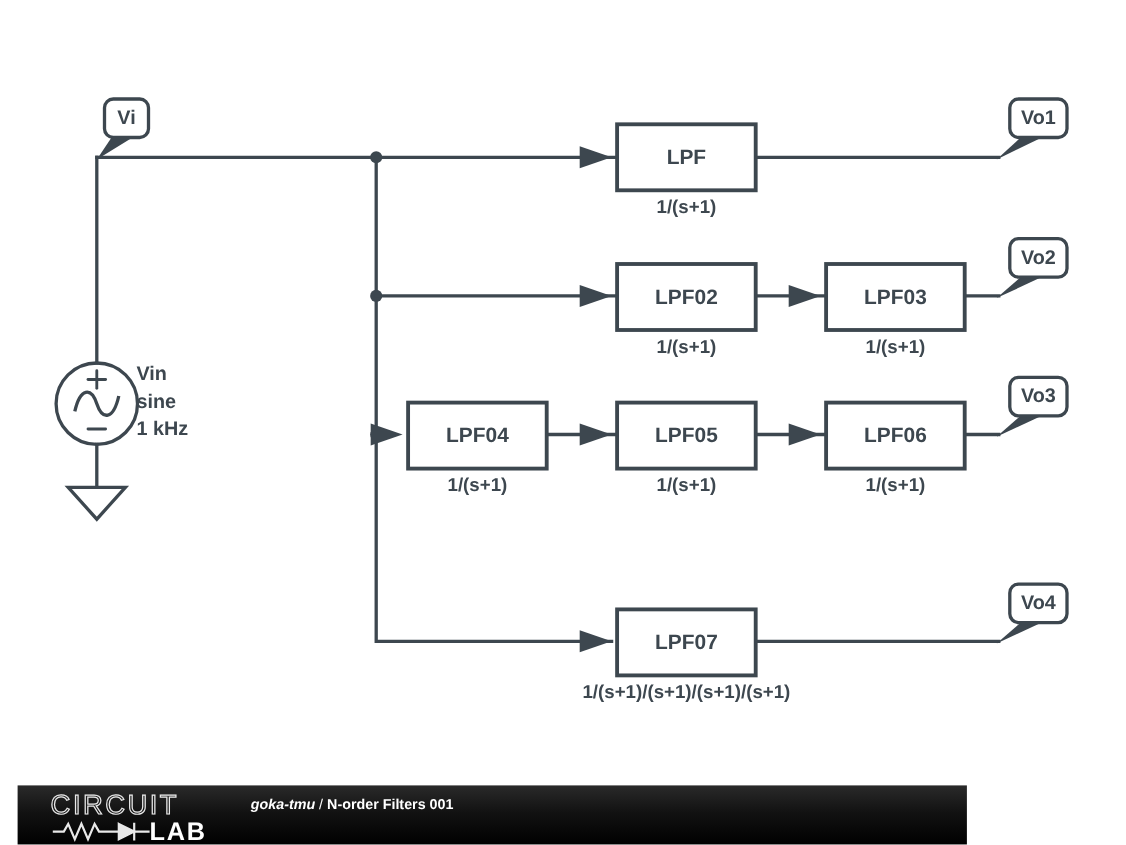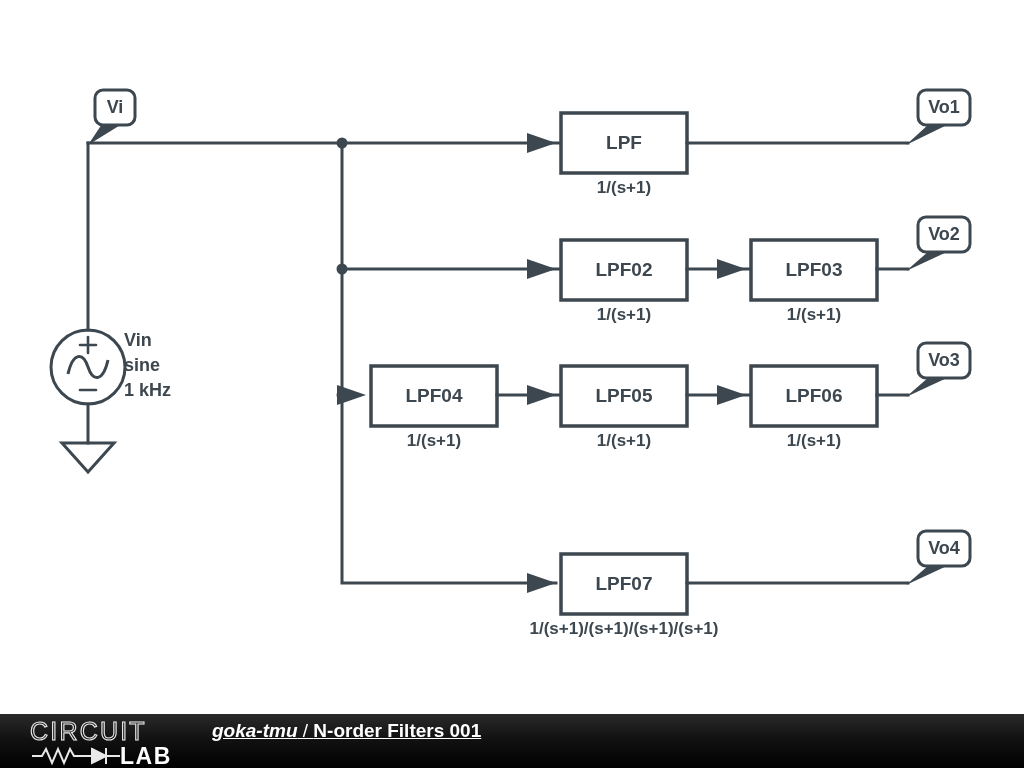--- a/index.html
+++ b/index.html
@@ -88,46 +88,45 @@
   .pm-sign {
     stroke: #3d474f;
     stroke-width: 2.6;
     fill: none;
     stroke-linecap: round;
   }
 
   
   #footer {
     position: absolute;
-    left: 0;
+    left: 16px;
     top: 714px;
-    width: 1024px;
+    width: 863px;
     height: 54px;
     background: linear-gradient(to bottom, #2a2a2a 0%, #121212 45%, #000000 100%);
     overflow: hidden;
   }
   #logo {
     position: absolute;
     left: 28px;
     top: 4px;
     width: 168px;
     height: 48px;
   }
   #footer-text {
     position: absolute;
     left: 212px;
     top: 6px;
     color: #ffffff;
   }
   .foot-line1 {
     font-family: "Liberation Sans", sans-serif;
-    font-size: 19px;
+    font-size: 13px;
     line-height: 21px;
     white-space: nowrap;
-    text-decoration: underline;
   }
   .foot-user {
     font-style: italic;
     font-weight: bold;
   }
   .foot-sep { font-weight: normal; }
   .foot-title { font-weight: bold; }
   .foot-line2 {
     font-family: "Liberation Sans", sans-serif;
     font-size: 15.5px;

